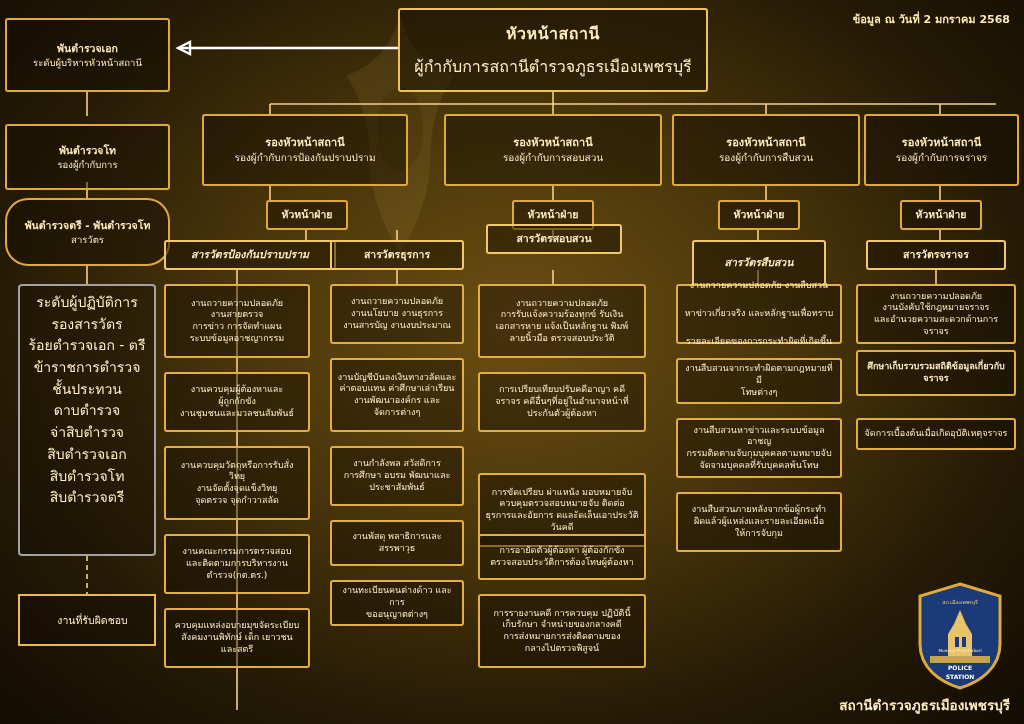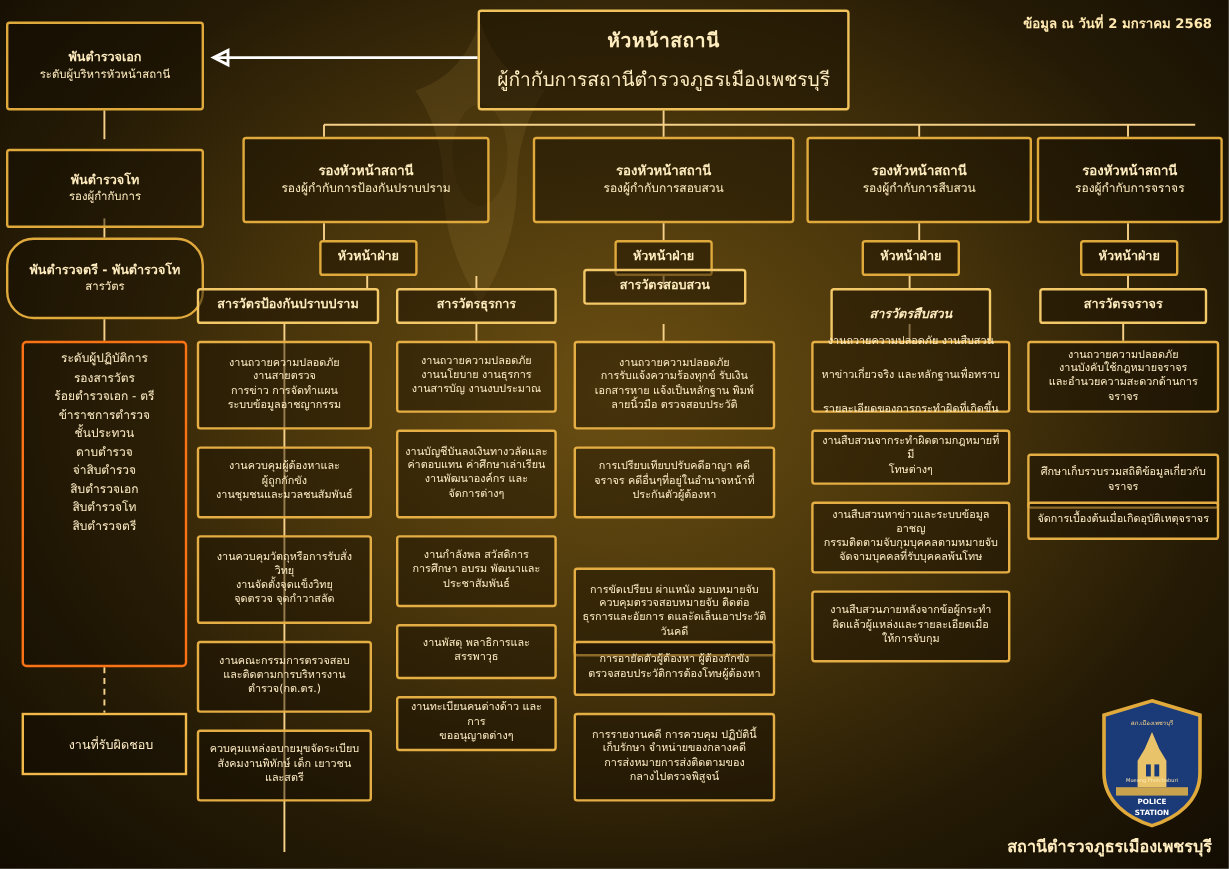--- a/index.html
+++ b/index.html
@@ -63,25 +63,25 @@
     font-size:9px;
     border:2px solid #e5ae44;
     background:rgba(18,12,2,0.42);
     color:#ffeec6;
     padding:4px 5px;
   }
   .task .ln { font-size:9px; line-height:1.3; }
 
   .leftlist {
     position:absolute;
-    border:2px solid #f97316;
+    border:2px solid #a3a3a3;
     border-radius:4px;
     background:rgba(18,12,2,0.35);
     display:flex; flex-direction:column; align-items:center;
-    font-size:10px; color:#ffeec6;
+    font-size:14px; color:#ffeec6;
     padding:6px 4px;
     line-height:1.55;
   }
   .resp {
     position:absolute;
     border:2px solid #f0b94a;
     background:rgba(18,12,2,0.35);
     display:flex; align-items:center; justify-content:center;
     font-size:10.5px; color:#ffeec6;padding-left:11px;
   }
@@ -209,21 +209,21 @@
   <div class="node headtag" style="left:512px;top:200px;width:82px;height:30px;">
     <span class="ln">หัวหน้าฝ่าย</span>
   </div>
   <div class="node headtag" style="left:718px;top:200px;width:82px;height:30px;">
     <span class="ln">หัวหน้าฝ่าย</span>
   </div>
   <div class="node headtag" style="left:900px;top:200px;width:82px;height:30px;">
     <span class="ln">หัวหน้าฝ่าย</span>
   </div>
 
-  <div class="node sarawat" style="left:164px;top:240px;width:152px;height:30px;">
+  <div class="node sarawat" style="left:164px;top:240px;width:172px;height:30px;font-style:italic;">
     <span class="ln">สารวัตรป้องกันปราบปราม</span>
   </div>
   <div class="node sarawat" style="left:330px;top:240px;width:134px;height:30px;">
     <span class="ln">สารวัตรธุรการ</span>
   </div>
   <div class="node sarawat" style="left:486px;top:224px;width:136px;height:30px;">
     <span class="ln">สารวัตรสอบสวน</span>
   </div>
   <div class="node sarawat" style="left:692px;top:240px;width:134px;height:46px;font-style:italic;">
     <span class="ln">สารวัตรสืบสวน</span>
@@ -328,21 +328,21 @@
       <div class="node task" style="left: 676px; top: 492px; width: 166px; height: 60px;">
         <span class="ln">งานสืบสวนภายหลังจากข้อผู้กระทำ</span>
         <span class="ln">ผิดแล้วผู้แหล่งและรายละเอียดเมื่อ</span>
         <span class="ln">ให้การจับกุม</span>
       </div>
       <div class="node task" style="left: 856px; top: 284px; width: 160px; height: 60px;">
         <span class="ln">งานถวายความปลอดภัย</span>
         <span class="ln">งานบังคับใช้กฎหมายจราจร</span>
         <span class="ln">และอำนวยความสะดวกด้านการจราจร</span>
       </div>
-      <div class="node task" style="left: 856px; top: 378px; width: 160px; height: 46px;">
+      <div class="node task" style="left: 856px; top: 350px; width: 160px; height: 46px; font-weight: bold;">
         <span class="ln">ศึกษาเก็บรวบรวมสถิติข้อมูลเกี่ยวกับ</span>
         <span class="ln">จราจร</span>
       </div>
       <div class="node task" style="left: 856px; top: 418px; width: 160px; height: 32px;">
         <span class="ln">จัดการเบื้องต้นเมื่อเกิดอุบัติเหตุจราจร</span>
       </div>
     </div>
 
   <div class="logo">
     <svg viewBox="0 0 92 108">

